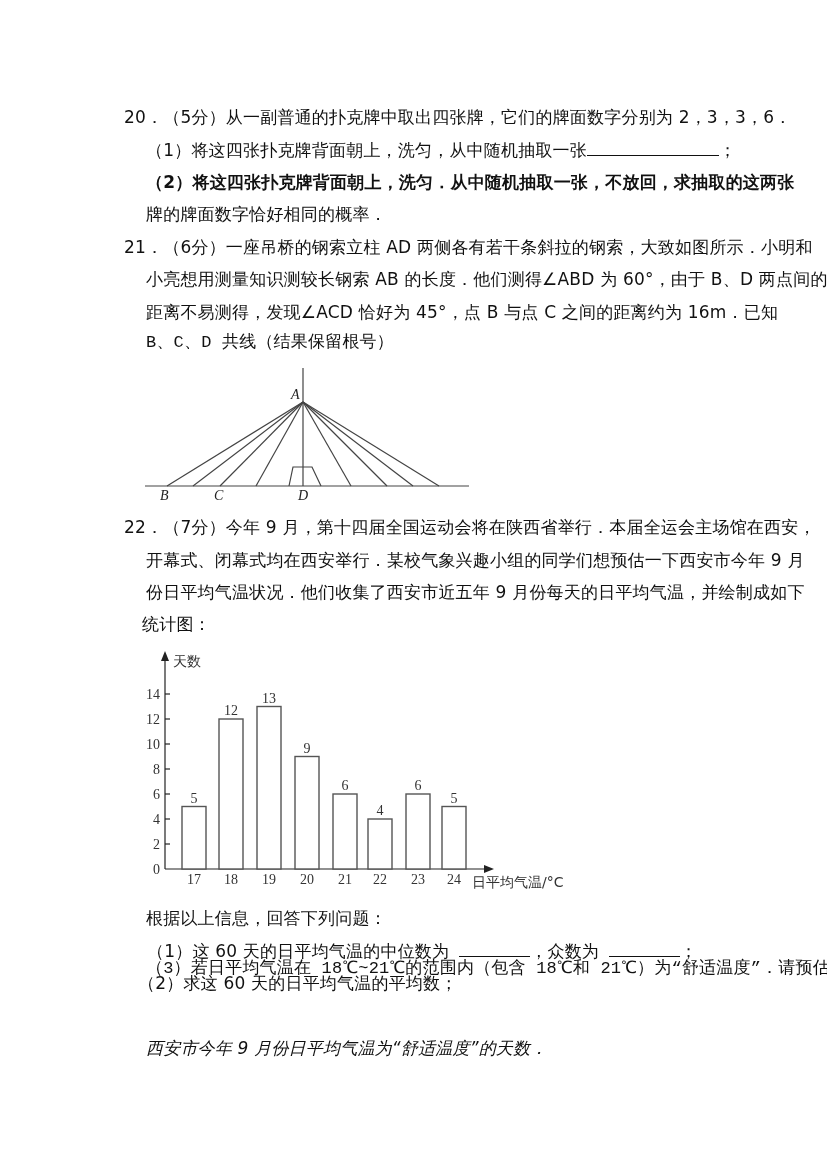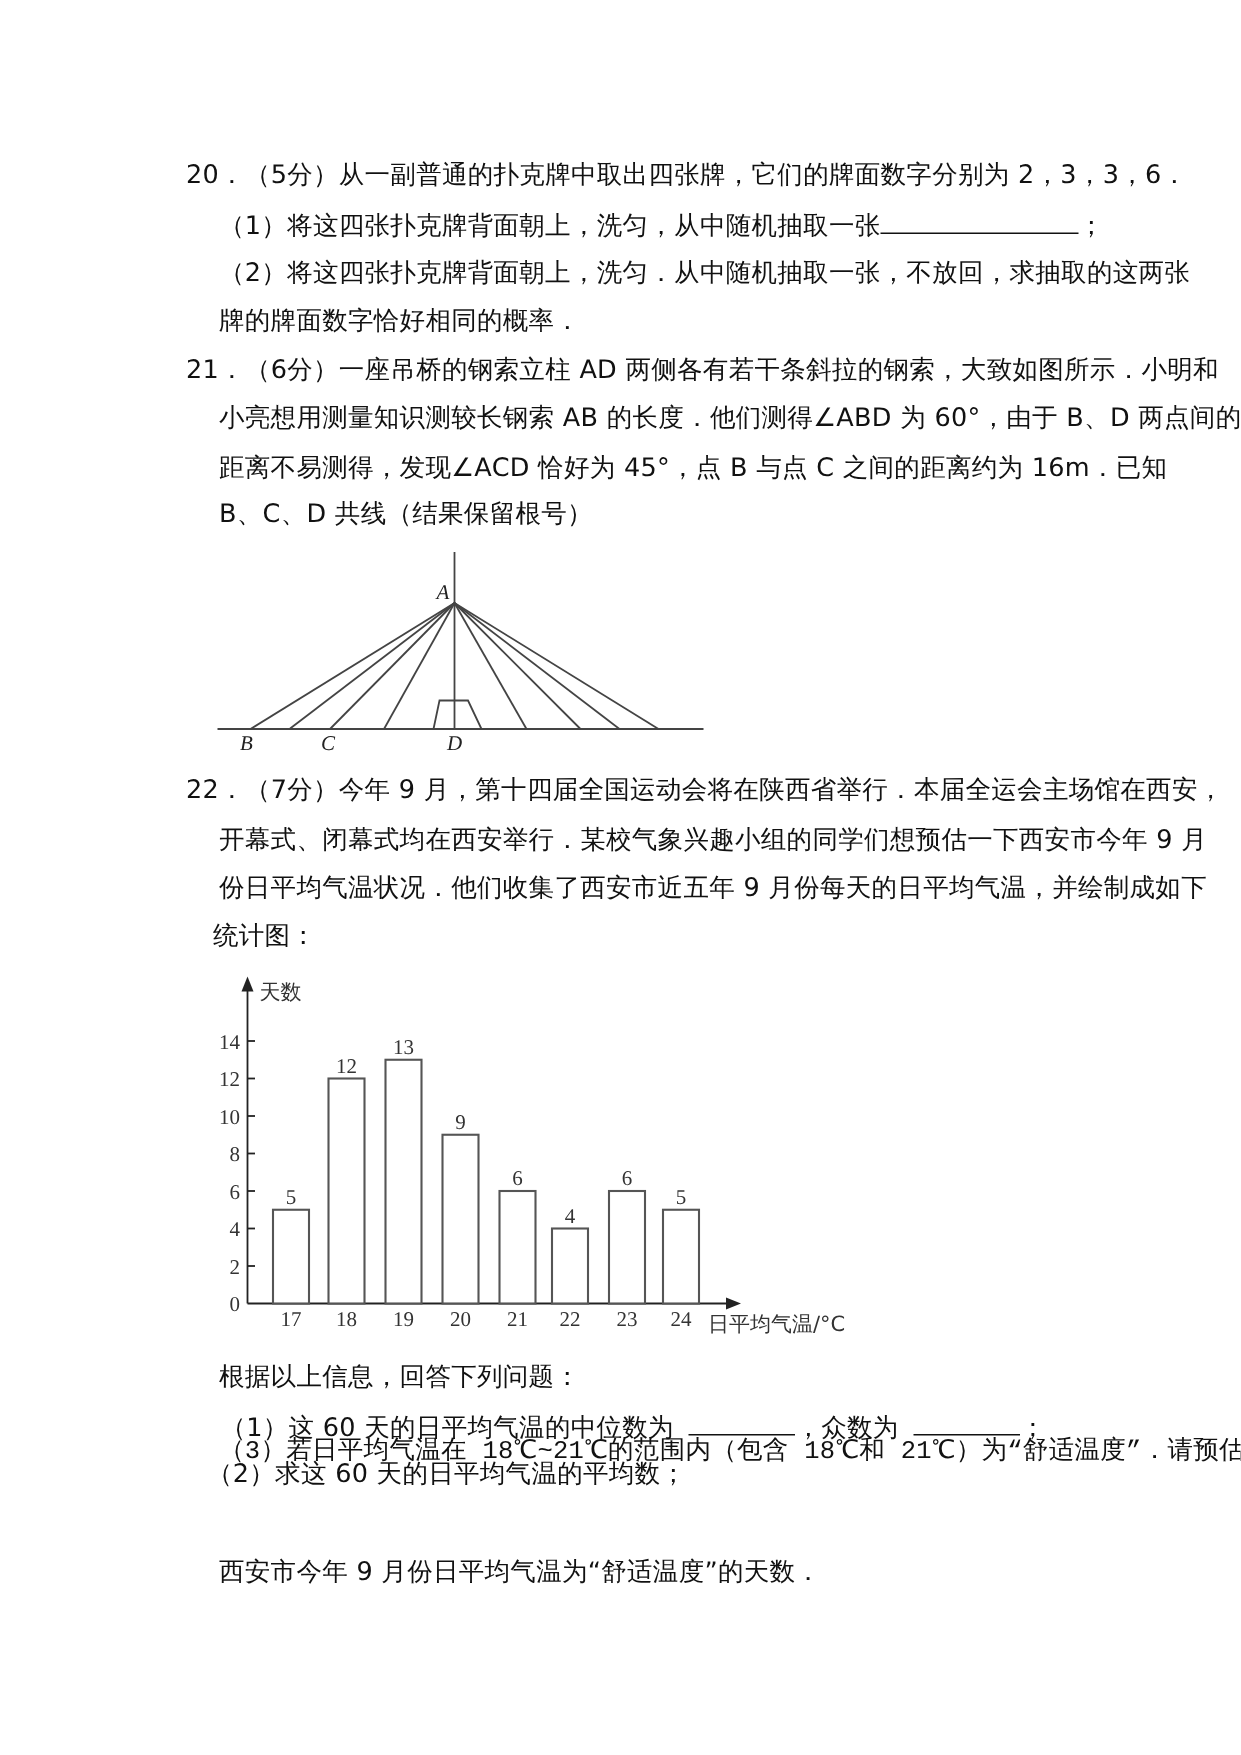--- a/index.html
+++ b/index.html
@@ -10,27 +10,27 @@
   svg text { font-family: "Liberation Serif", "DejaVu Serif", serif; }
   .cn { font-family: "DejaVu Sans", "Liberation Sans", sans-serif; }
 </style>
 </head>
 <body>
 
 <div class="line" style="left:124px; top:108px;">20．（5分）从一副普通的扑克牌中取出四张牌，它们的牌面数字分别为 2，3，3，6．</div>
 <div class="line" style="left:146px; top:141px;">
   <span>（1）将这四张扑克牌背面朝上，洗匀，从中随机抽取一张</span><span class="blank" style="width:132px;"></span><span>；</span>
 </div>
-<div class="line" style="left:146px; top:173px;">（2）将这四张扑克牌背面朝上，洗匀．从中随机抽取一张，不放回，求抽取的这两张</div>
+<div class="line" style="left:146px; top:173px;font-weight:bold;">（2）将这四张扑克牌背面朝上，洗匀．从中随机抽取一张，不放回，求抽取的这两张</div>
 <div class="line" style="left:146px; top:205px;">牌的牌面数字恰好相同的概率．</div>
 
 <div class="line" style="left:124px; top:238px;">21．（6分）一座吊桥的钢索立柱 AD 两侧各有若干条斜拉的钢索，大致如图所示．小明和</div>
 <div class="line" style="left:146px; top:270px;">小亮想用测量知识测较长钢索 AB 的长度．他们测得∠ABD 为 60°，由于 B、D 两点间的</div>
 <div class="line" style="left:146px; top:303px;">距离不易测得，发现∠ACD 恰好为 45°，点 B 与点 C 之间的距离约为 16m．已知</div>
-<div class="line" style="left:146px; top:334px;">B、C、D 共线（结果保留根号）</div>
+<div class="line" style="left:146px; top:334px;font-family:Liberation Mono, monospace;">B、C、D 共线（结果保留根号）</div>
 
 <svg style="position:absolute; left:0; top:0;" width="827" height="520" viewBox="0 0 827 520">
   <g stroke="#444" stroke-width="1.2" fill="none">
     <line x1="145" y1="486" x2="469" y2="486"></line>
     <line x1="303" y1="368" x2="303" y2="486"></line>
     <line x1="303" y1="402" x2="167" y2="486"></line>
     <line x1="303" y1="402" x2="193" y2="486"></line>
     <line x1="303" y1="402" x2="220" y2="486"></line>
     <line x1="303" y1="402" x2="256" y2="486"></line>
     <line x1="303" y1="402" x2="351" y2="486"></line>
@@ -103,13 +103,13 @@
       <text x="454" y="884" text-anchor="middle" font-size="14" fill="#333">24</text>
     </g>
 </svg>
 
 <div class="line" style="left:146px; top:909px;text-align:right;">根据以上信息，回答下列问题：</div>
 <div class="line" style="left:147px; top:942px;text-align:right;">
   <span>（1）这 60 天的日平均气温的中位数为</span><span style="display:inline-block; width:10px;"></span><span class="blank" style="width:71px;"></span><span>，众数为</span><span style="display:inline-block; width:10px;"></span><span class="blank" style="width:71px;"></span><span>；</span>
 </div>
 <div class="line" style="left:138px; top:974px;">（2）求这 60 天的日平均气温的平均数；</div>
 <div class="line" style="left:146px; top:960px;font-family:Liberation Mono, monospace;">（3）若日平均气温在 18℃~21℃的范围内（包含 18℃和 21℃）为“舒适温度”．请预估</div>
-<div class="line" style="left:146px; top:1039px;">西安市今年 9 月份日平均气温为“舒适温度”的天数．</div>
+<div class="line" style="left:146px; top:1039px;font-style:italic;">西安市今年 9 月份日平均气温为“舒适温度”的天数．</div>
 
 </body></html>

